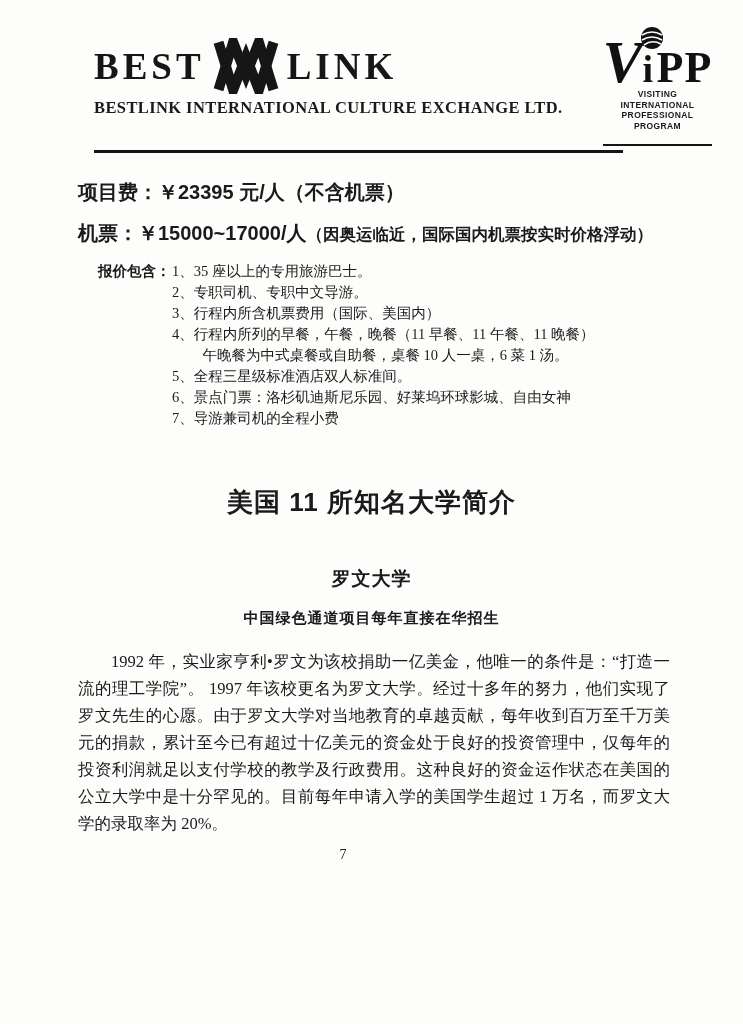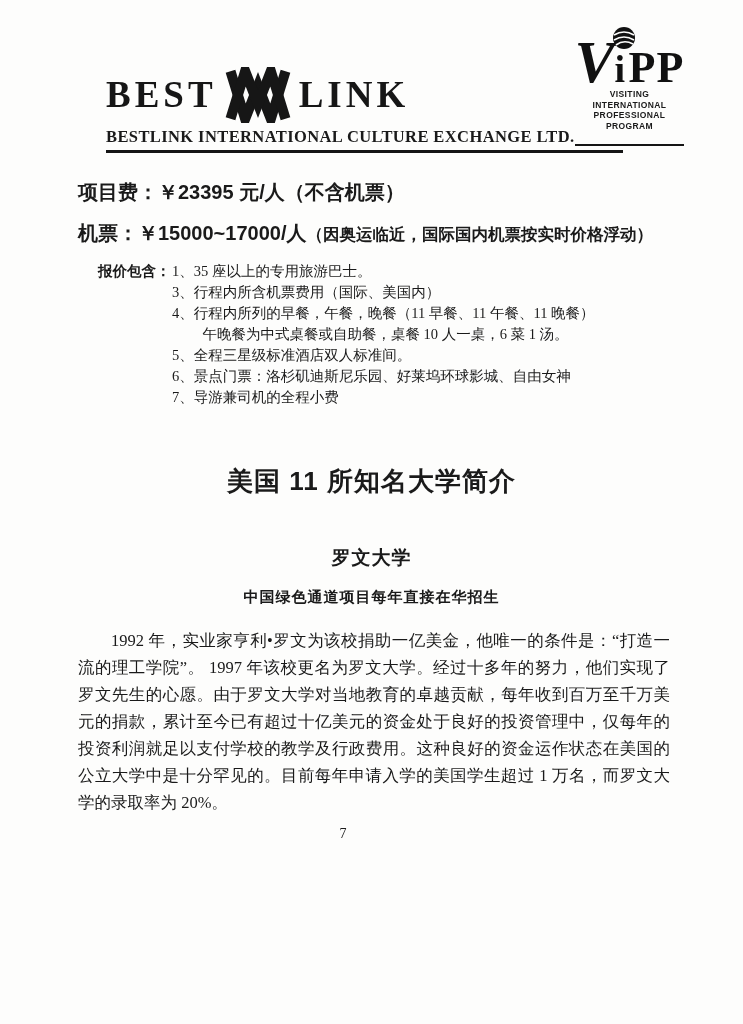--- a/index.html
+++ b/index.html
@@ -13,24 +13,25 @@
     width:743px;height:1024px;
     margin:0 auto;
     background:#fdfdfc;
     overflow:hidden;
     box-sizing:border-box;
     padding:38px 78px 0 78px;
   }
 
   
   .header{
-    display:flex;justify-content:space-between;align-items:flex-end;
-    margin-left:28px;margin-right:42px;
+    display:flex;justify-content:space-between;align-items:flex-start;
+    margin-left:16px;margin-right:42px;
     border-bottom:3px solid #151515;
     padding-bottom:3px;
+    gap:40px;
   }
   .brand-block{display:flex;flex-direction:column;}
   .brand-row{display:flex;align-items:center;gap:6px;}
   .brand-word{
     font-family:"Liberation Serif",serif;
     font-weight:bold;font-size:37px;letter-spacing:4px;line-height:1;
     color:#161616;
   }
   .emblem{width:66px;height:56px;margin:0 2px;}
   .company-en{
@@ -150,20 +151,21 @@
     </div>
     <div class="fee-line airfare">
       <span class="big">机票：</span><span class="big">￥15000~17000/人</span><span class="note-small">（因奥运临近，国际国内机票按实时价格浮动）</span>
     </div>
   </div>
 
   <div class="quote">
     <div class="quote-label">报价包含：</div>
     <div class="quote-items">
       <div class="quote-item">1、35 座以上的专用旅游巴士。</div>
+      <div class="quote-item">2、专职司机、专职中文导游。</div>
       <div class="quote-item">3、行程内所含机票费用（国际、美国内）</div>
       <div class="quote-item">4、行程内所列的早餐，午餐，晚餐（11 早餐、11 午餐、11 晚餐）
 午晚餐为中式桌餐或自助餐，桌餐 10 人一桌，6 菜 1 汤。</div>
       <div class="quote-item">5、全程三星级标准酒店双人标准间。</div>
       <div class="quote-item">6、景点门票：洛杉矶迪斯尼乐园、好莱坞环球影城、自由女神</div>
       <div class="quote-item">7、导游兼司机的全程小费</div>
     </div>
   </div>
 
   <div class="main-title">美国 11 所知名大学简介</div>

